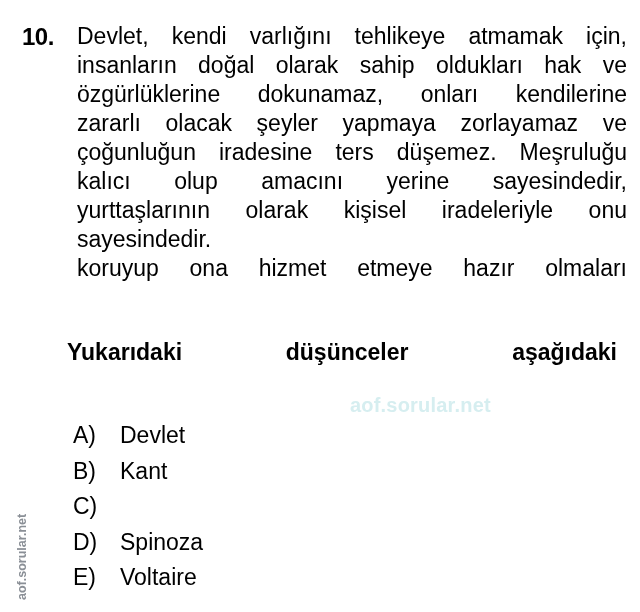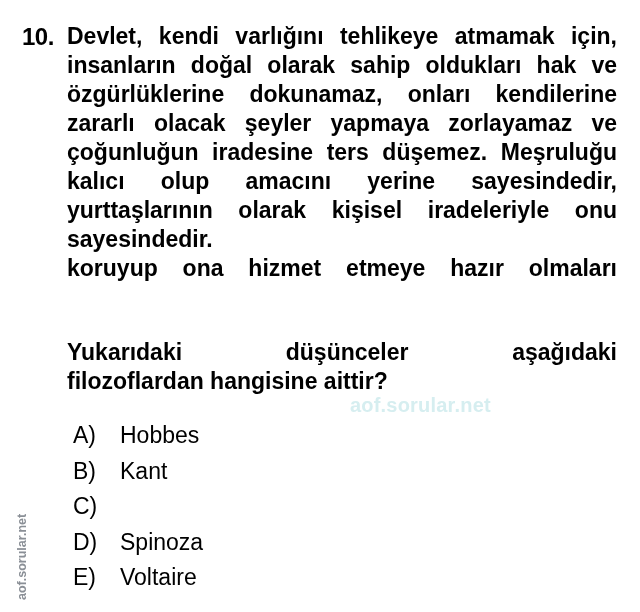--- a/index.html
+++ b/index.html
@@ -19,26 +19,25 @@
       position: absolute;
       left: 22px;
       top: 22px;
       font-size: 24px;
       font-weight: bold;
       line-height: 29px;
       letter-spacing: -0.5px;
     }
     .passage {
       position: absolute;
-      left: 67px;
+      left: 77px;
       top: 22px;
       width: 550px;
       font-size: 23px;
       line-height: 29px;
-      font-weight: bold;
     }
     .line {
       display: block;
       text-align: justify;
       text-align-last: justify;
       white-space: nowrap;
       height: 29px;
     }
     .line.last {
       text-align-last: left;
@@ -104,29 +103,28 @@
   <span class="line">zararlı olacak şeyler yapmaya zorlayamaz ve</span>
   <span class="line">çoğunluğun iradesine ters düşemez. Meşruluğu</span>
   <span class="line">kalıcı olup amacını yerine sayesindedir,</span>
   <span class="line">yurttaşlarının olarak kişisel iradeleriyle onu</span>
   <span class="line last">sayesindedir.</span>
   <span class="line">koruyup ona hizmet etmeye hazır olmaları</span>
 </div>
 
 <div class="stem">
   <span class="line">Yukarıdaki düşünceler aşağıdaki</span>
-  <span class="line last">filozoflardan hangisine aittir?</span>
 </div>
 
 <div class="watermark-center">aof.sorular.net</div>
 
 <div class="options">
   <div class="option">
     <span class="opt-letter">A)</span>
-    <span class="opt-text">Hobbes</span>
+    <span class="opt-text">Devlet</span>
   </div>
   <div class="option">
     <span class="opt-letter">B)</span>
     <span class="opt-text">Kant</span>
   </div>
   <div class="option">
     <span class="opt-letter">C)</span>
   </div>
   <div class="option">
     <span class="opt-letter">D)</span>

